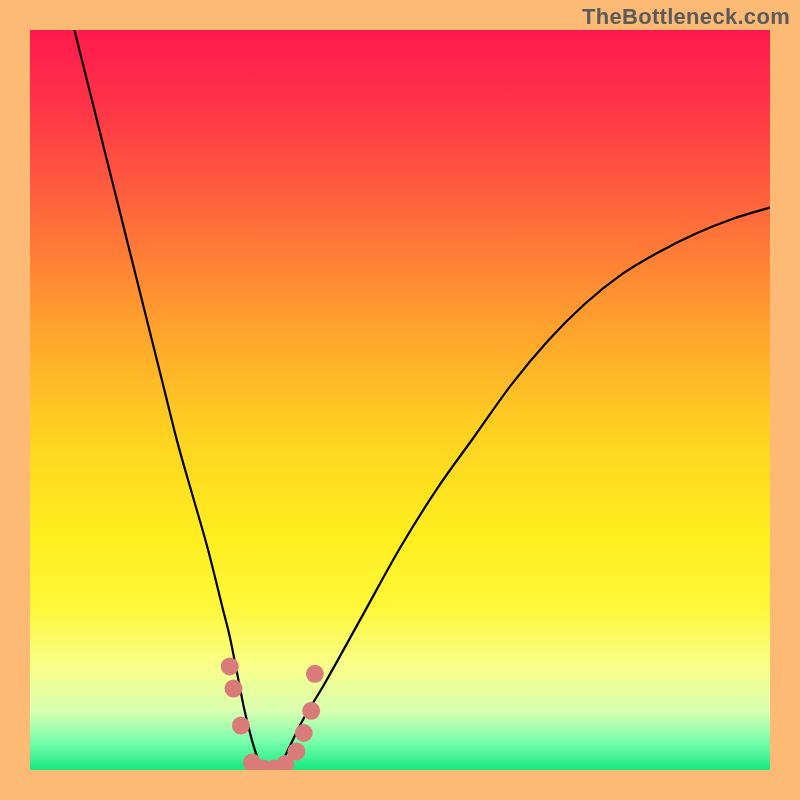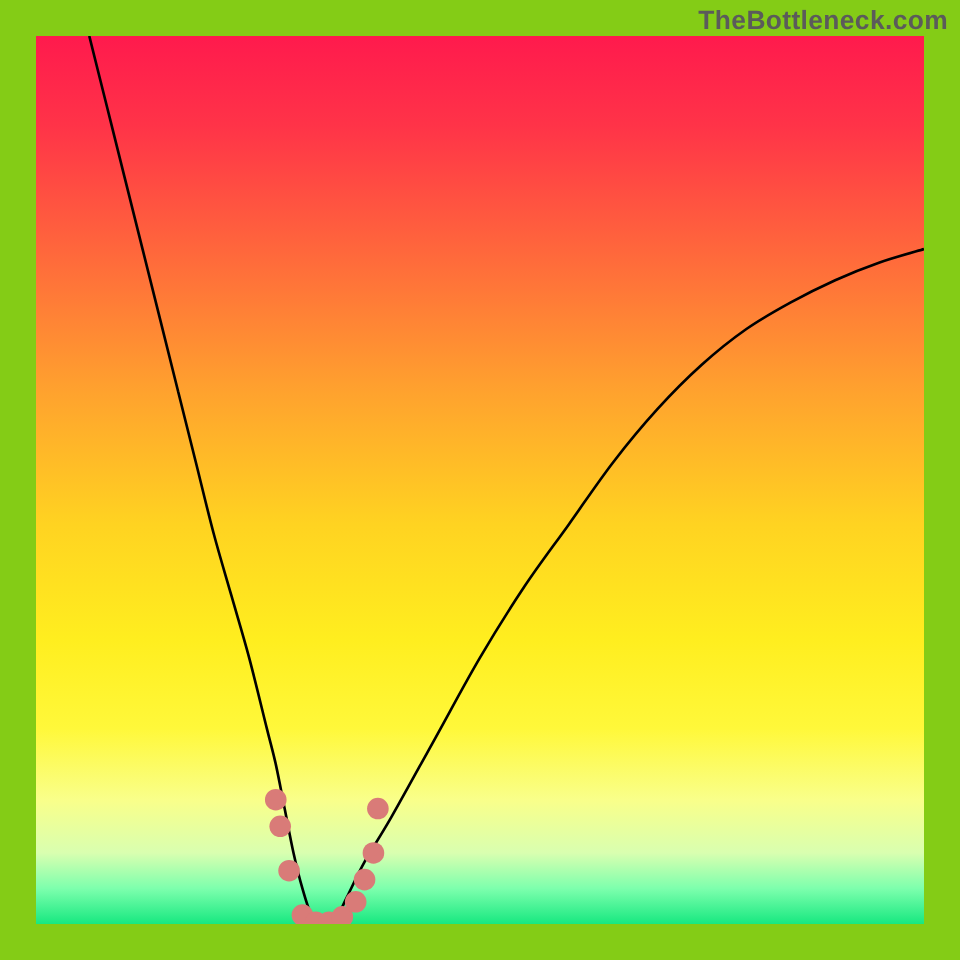--- a/index.html
+++ b/index.html
@@ -1,16 +1,16 @@
 <!DOCTYPE html>
 <html><head>
 <meta charset="utf-8">
 <style>
   html,body{margin:0;padding:0;width:800px;height:800px;overflow:hidden;background:#000;}
-  .frame{position:absolute;inset:0;background:#84cc16;}
+  .frame{position:absolute;inset:0;background:#fdba74;}
   .plot-area{position:absolute;left:30px;top:30px;width:740px;height:740px;}
   .attribution{position:absolute;top:4px;right:10px;font-family:Arial,Helvetica,sans-serif;font-size:22px;color:#5b5b5b;font-weight:600;letter-spacing:0.3px;}
   svg{display:block;}
 </style>
 </head>
 <body>
 
 <div class="frame">
 
   <div class="plot-area">

